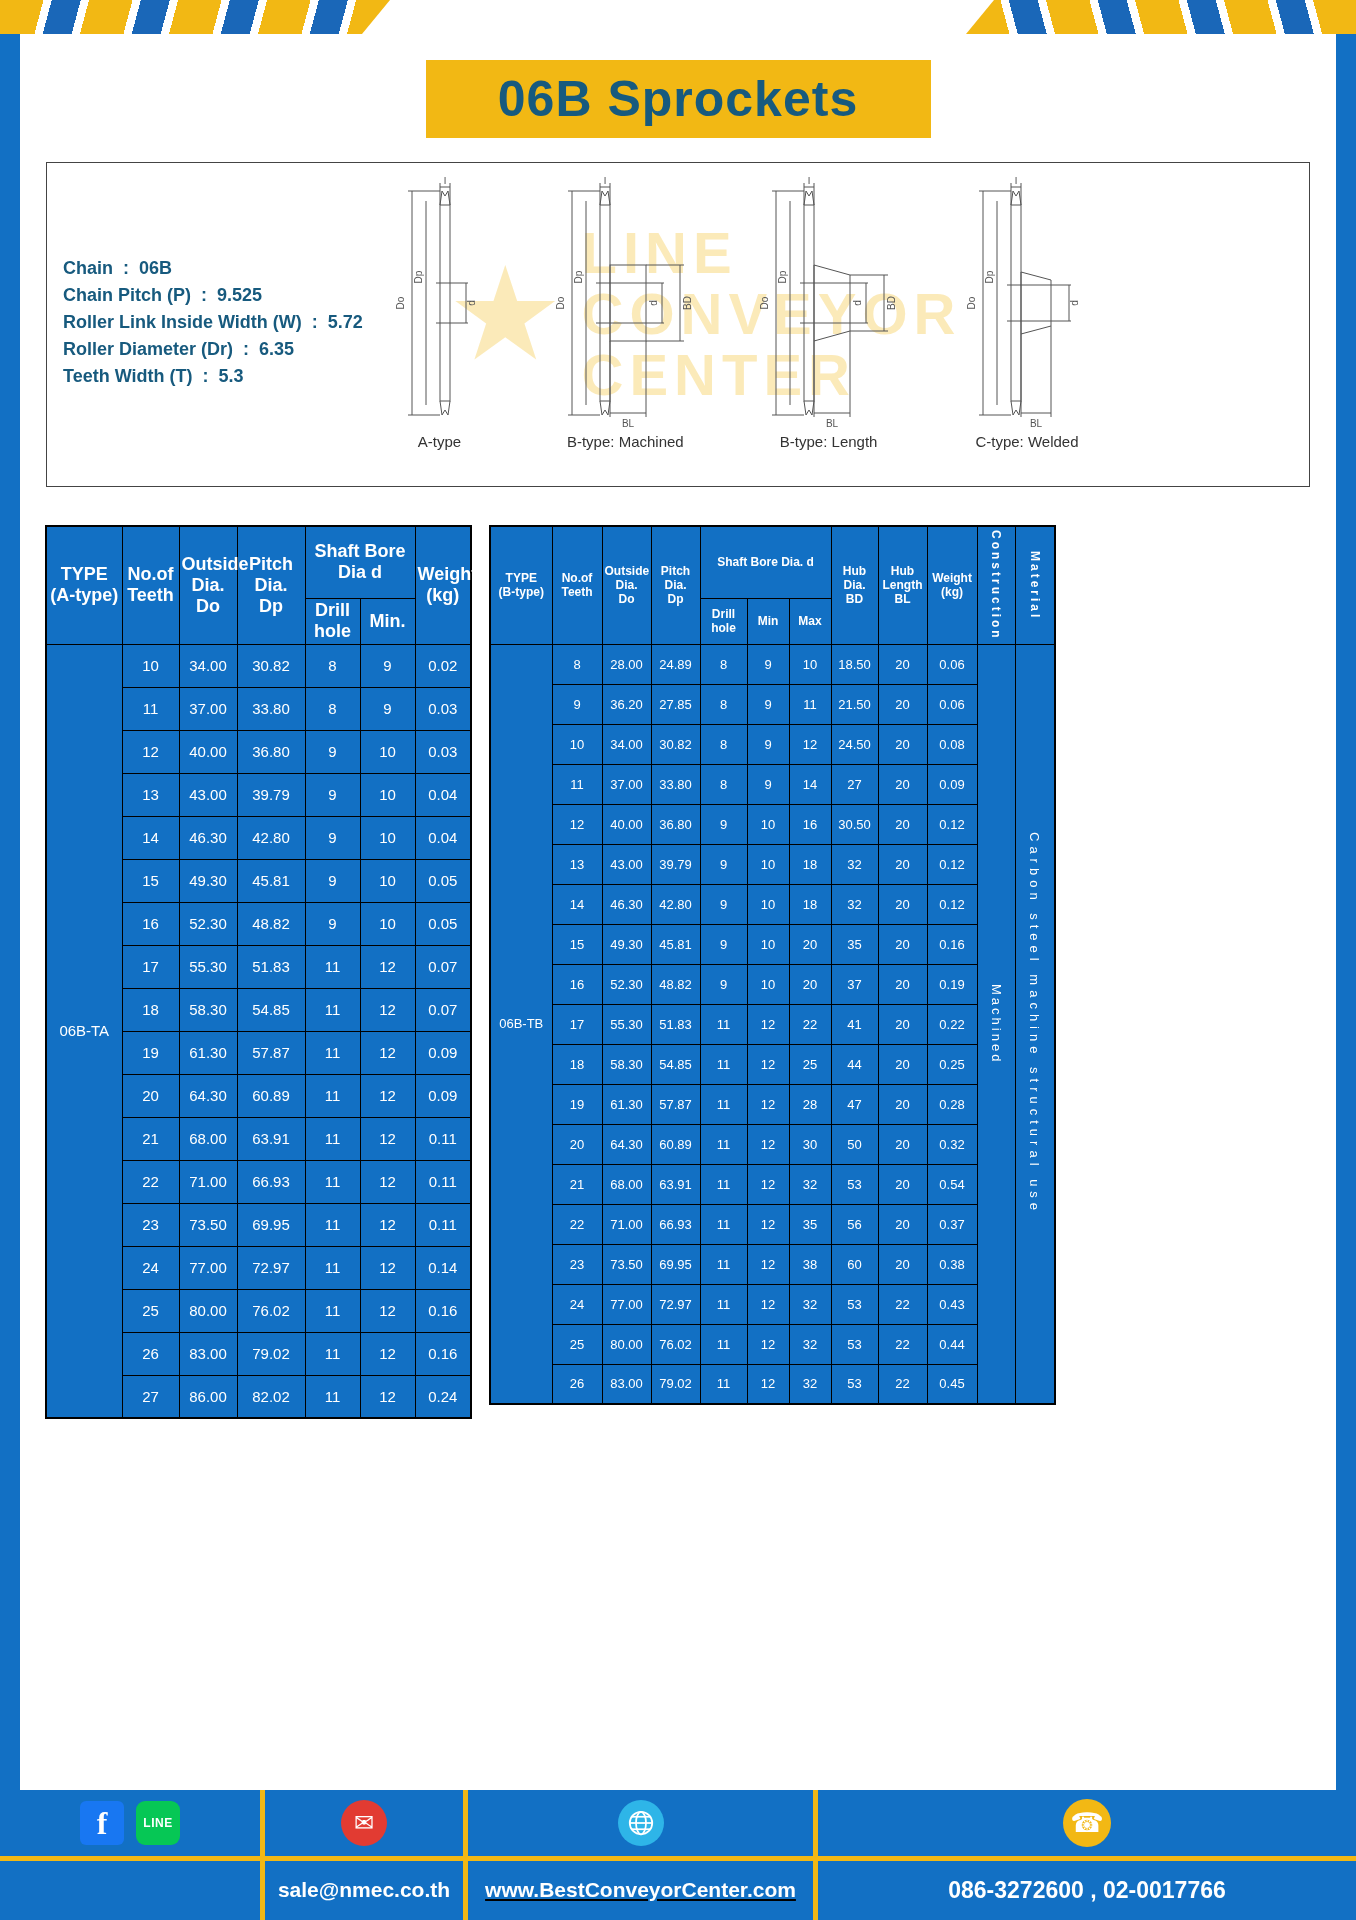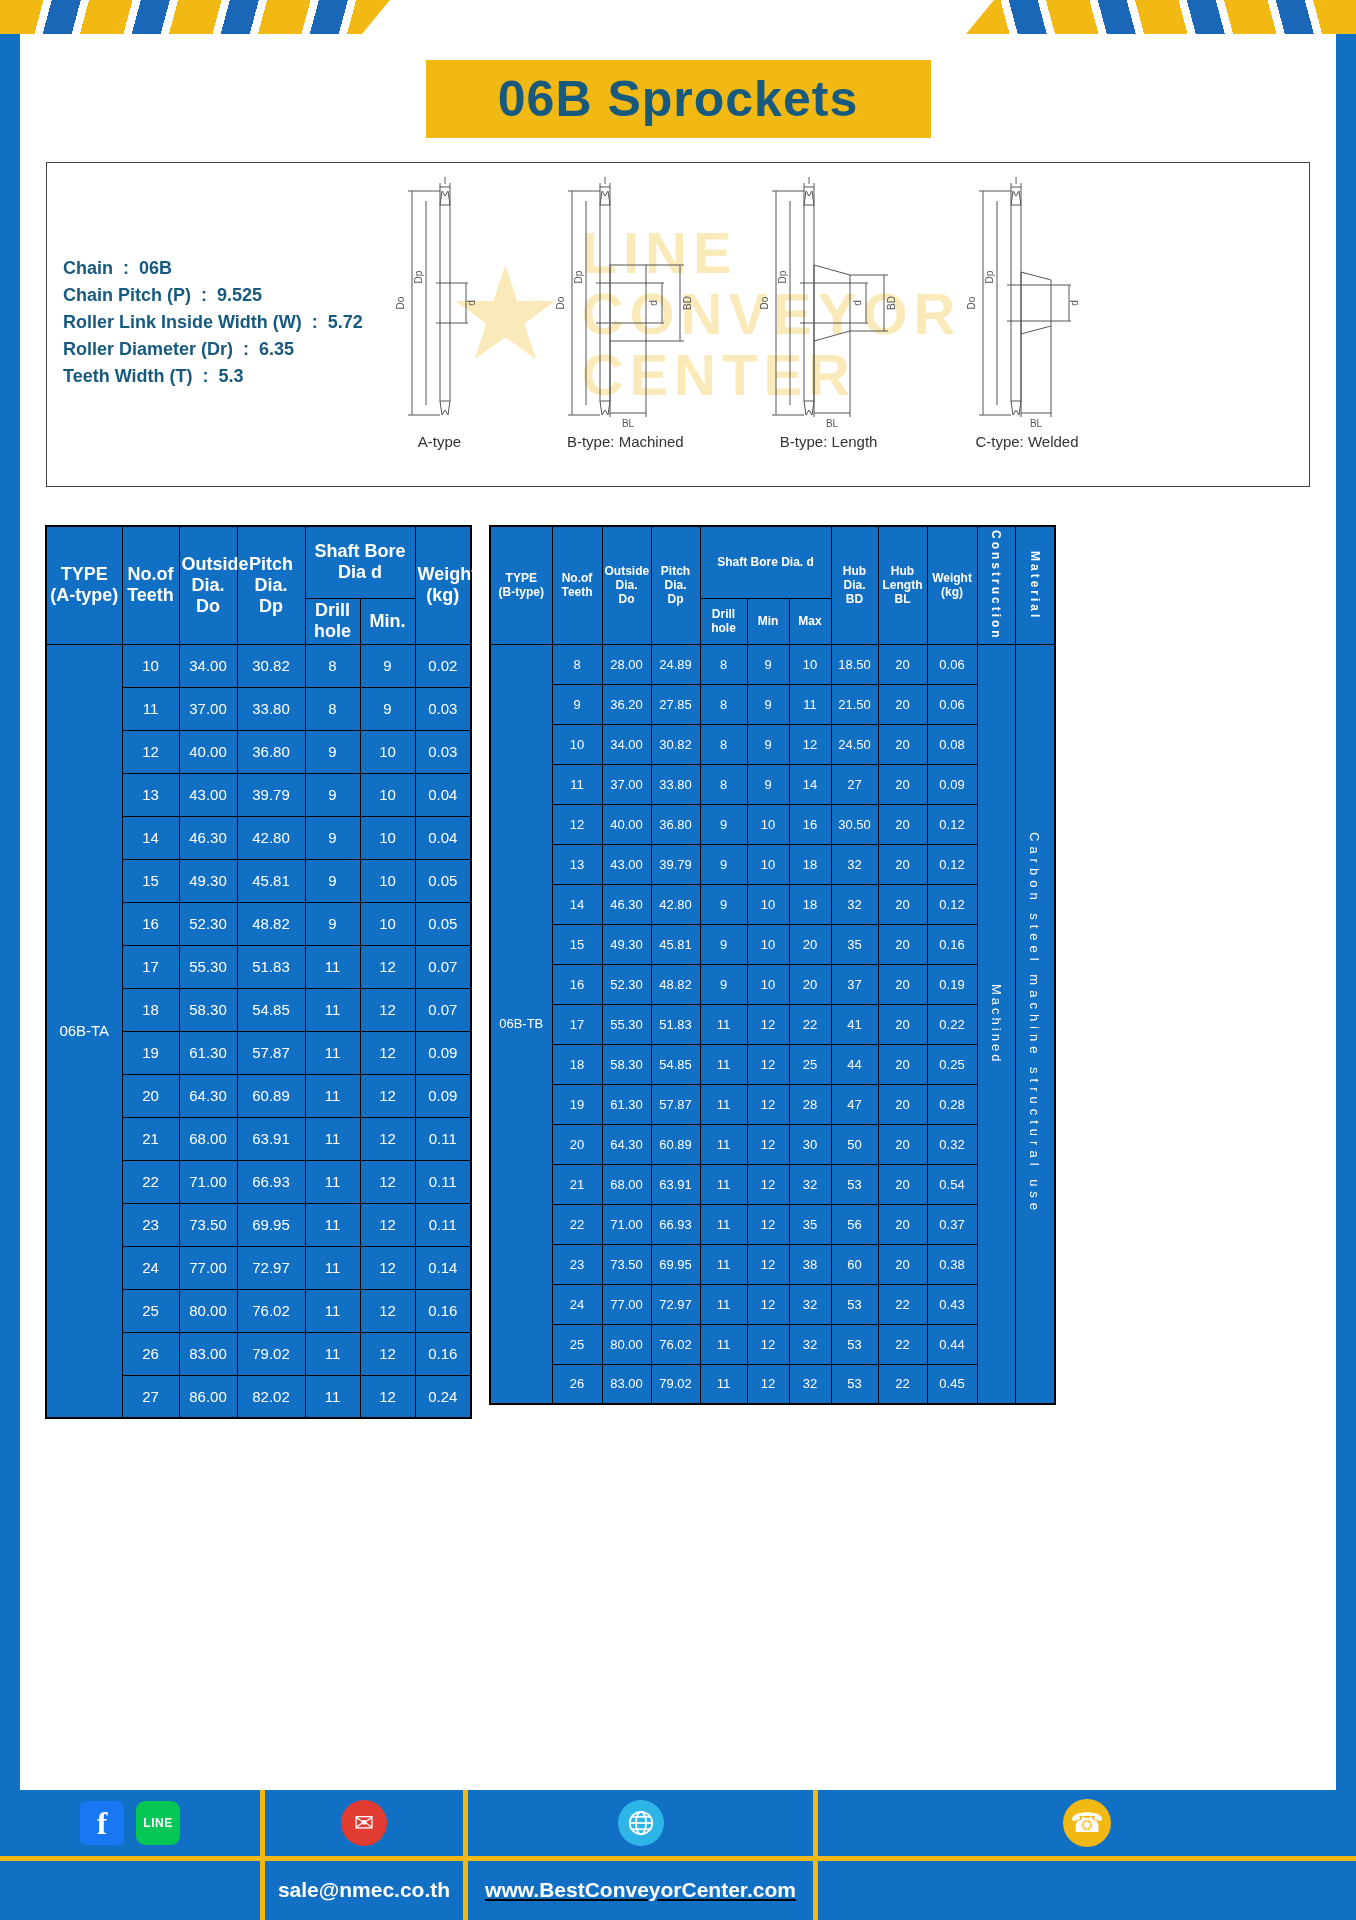--- a/index.html
+++ b/index.html
@@ -730,16 +730,17 @@
     </div>
 
     <div class="fsep"></div>
 
     <div class="fsec fs4">
       <div class="icons">
         <div class="icon-phone">
             <span>☎</span>
           </div>
       </div>
+      <div class="flabel">086-3272600 , 02-0017766</div>
     </div>
   </div>
 
 </div>
 
 </body></html>

